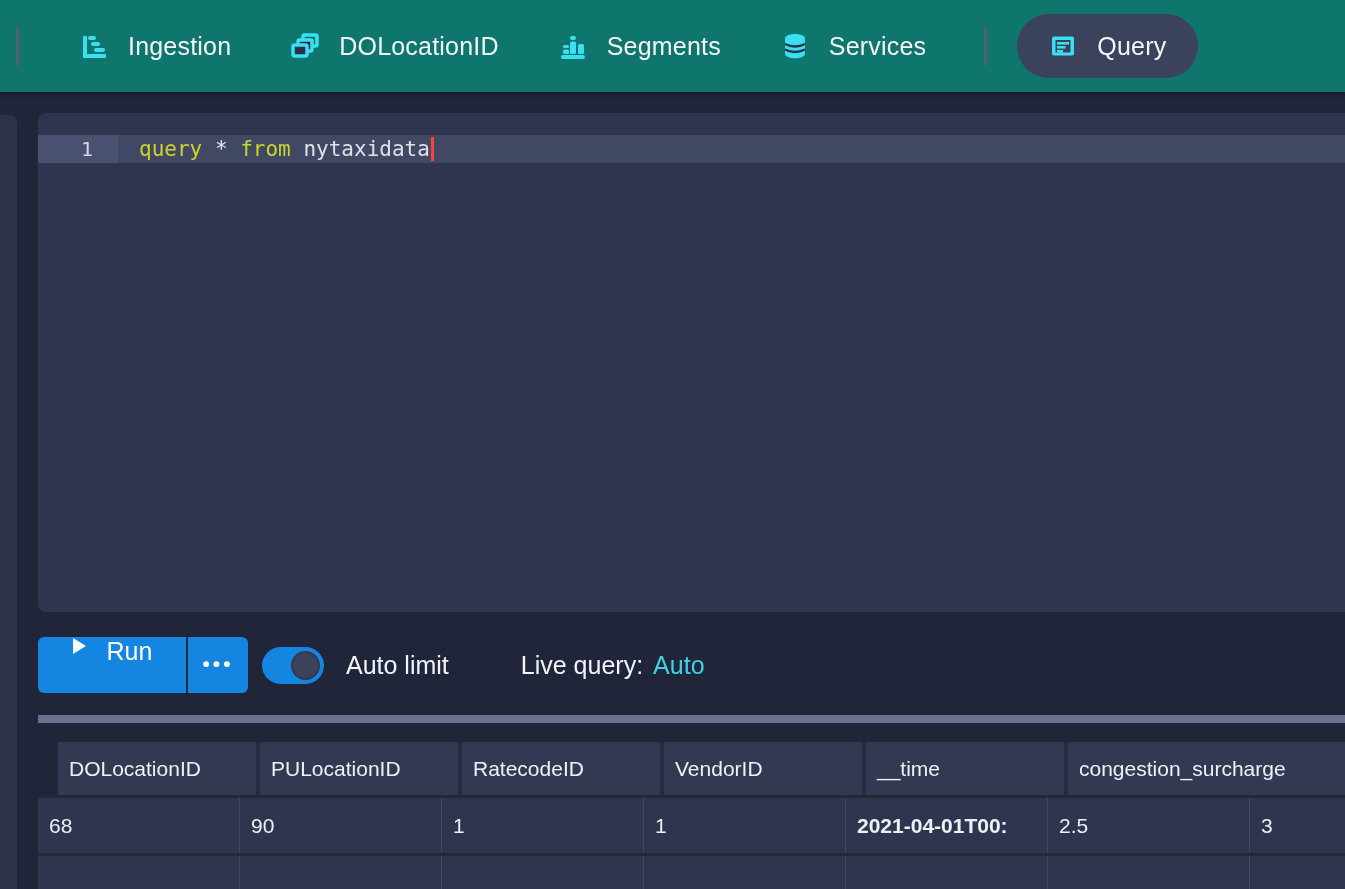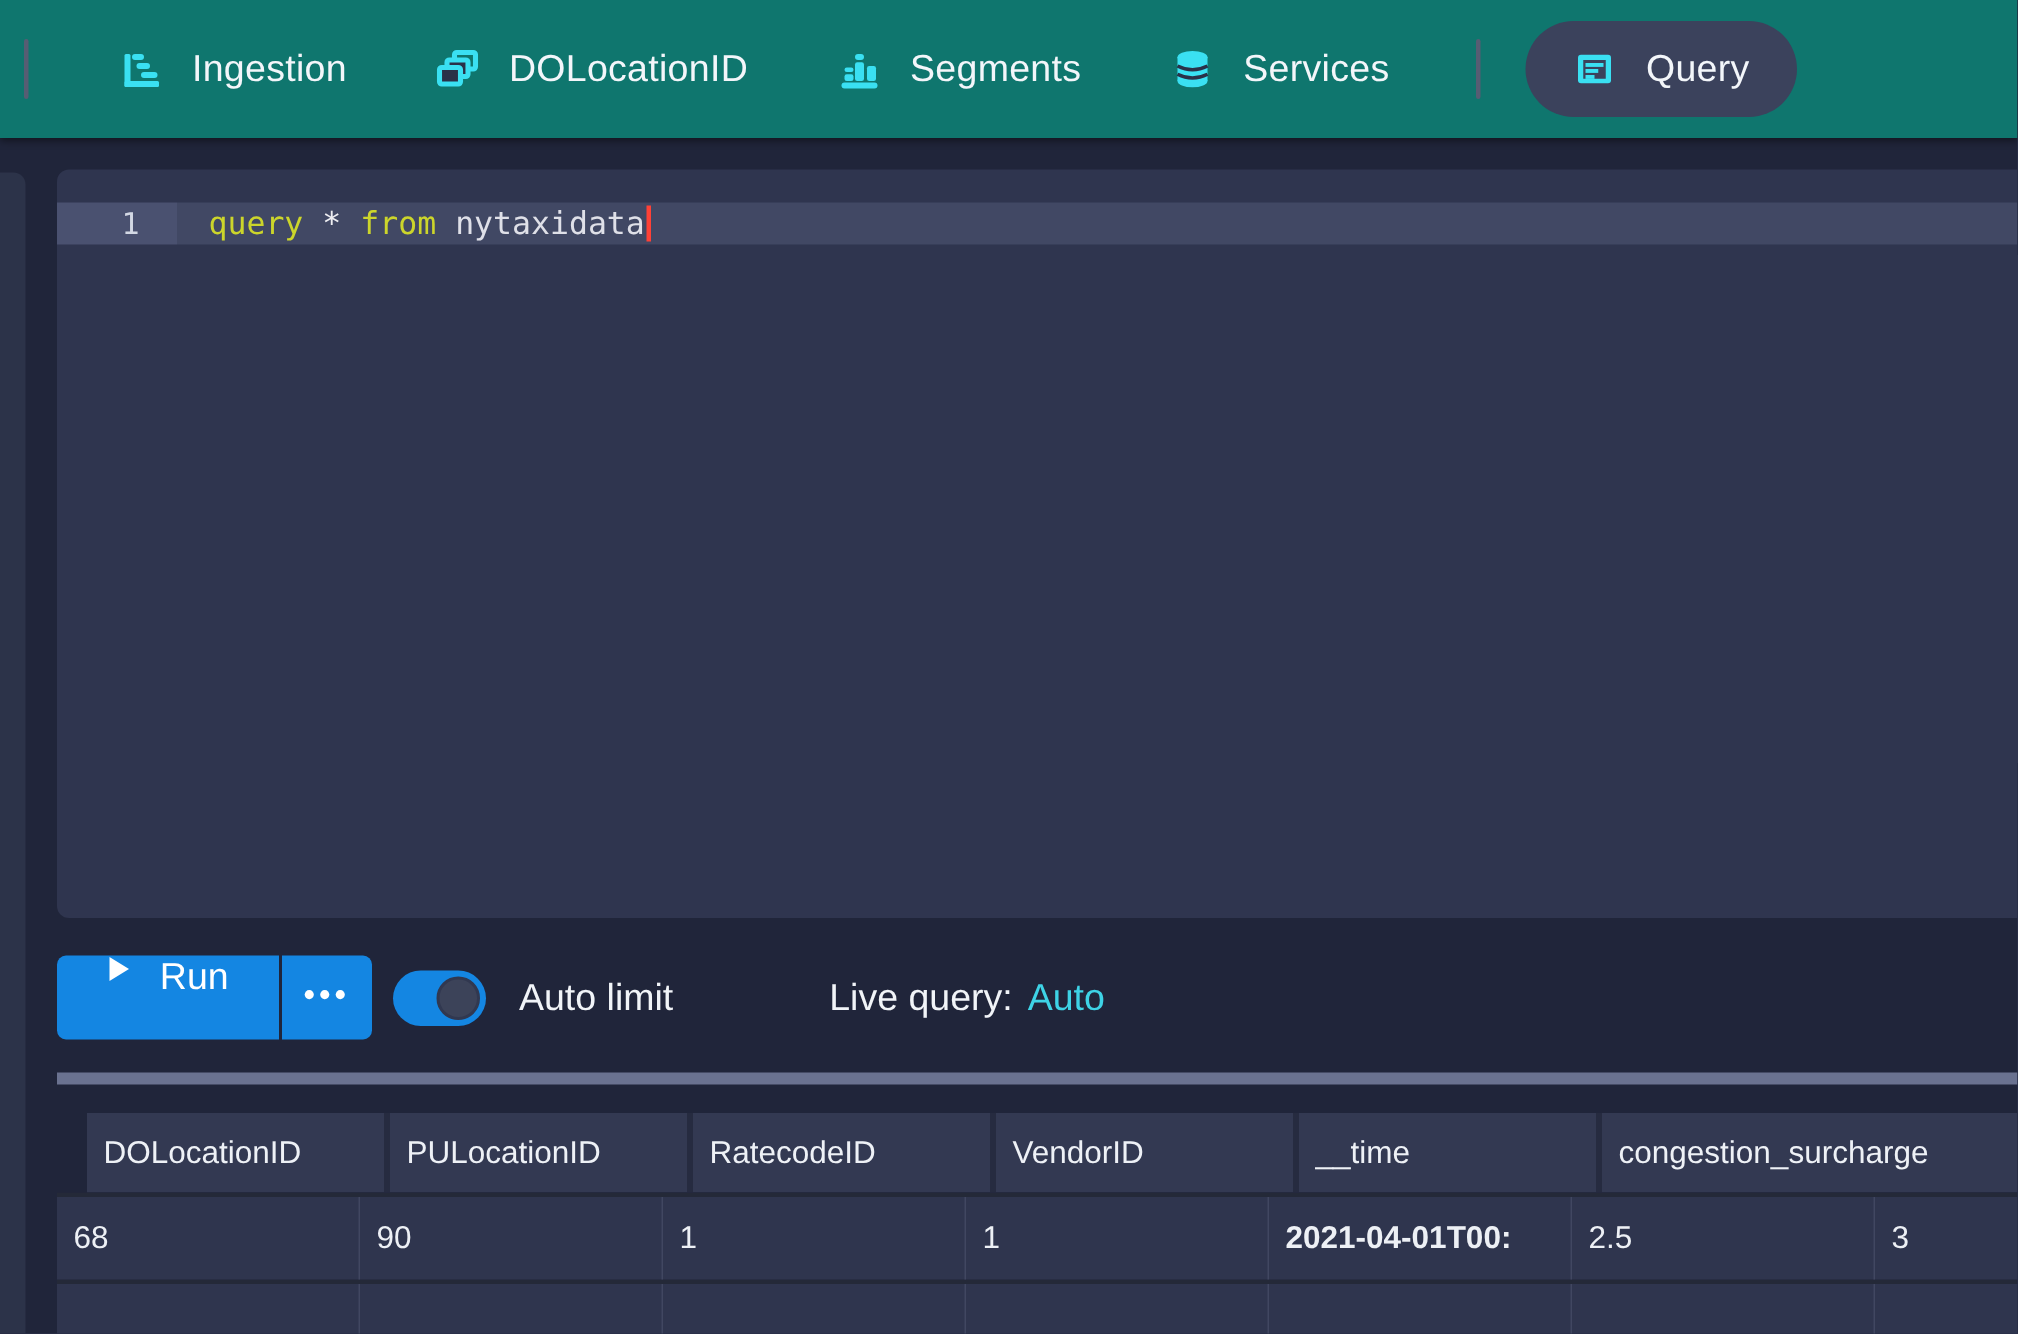--- a/index.html
+++ b/index.html
@@ -82,21 +82,21 @@
   .btn-more .dots{ color:#fff; font-size:21px; letter-spacing:3px; font-weight:bold; line-height:1; padding-bottom:4px;}
   .toggle{
     margin-left:14px; width:62px; height:37px; border-radius:19px;
     background:#1486e2; position:relative; cursor:pointer; flex:0 0 auto;
   }
   .toggle .knob{
     position:absolute; right:4px; top:4px; width:29px; height:29px;
     border-radius:50%; background:#3c4359; border:2px solid #313850;
   }
   .auto-limit{ margin-left:22px; font-size:25px; color:#f1f4f8; }
-  .live-query{ margin-left:104px; font-size:25px; color:#f1f4f8; display:flex; gap:10px; }
+  .live-query{ margin-left:72px; font-size:25px; color:#f1f4f8; display:flex; gap:10px; }
   .live-query .val{ color:#3ed3e6; cursor:pointer; }
 
   
   .splitter{
     position:absolute; left:38px; top:715px; width:1307px; height:8px;
     background:#6a7290; cursor:row-resize;
   }
 
   
   .results{ position:absolute; left:38px; top:742px; width:1307px; }

